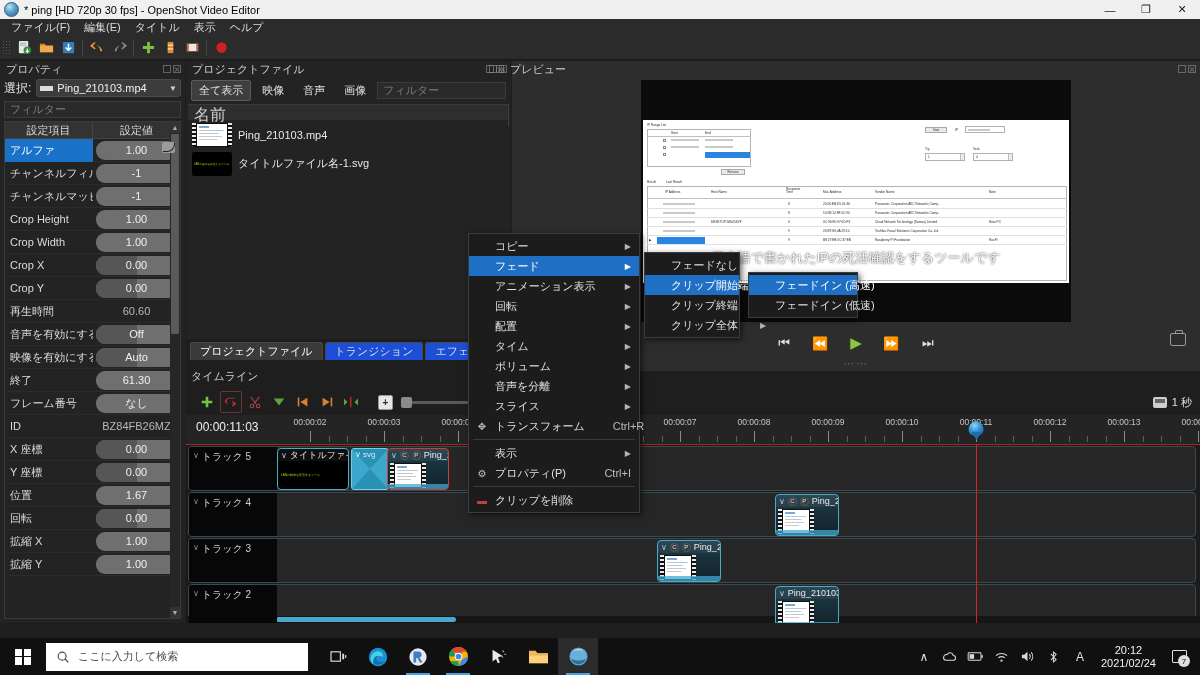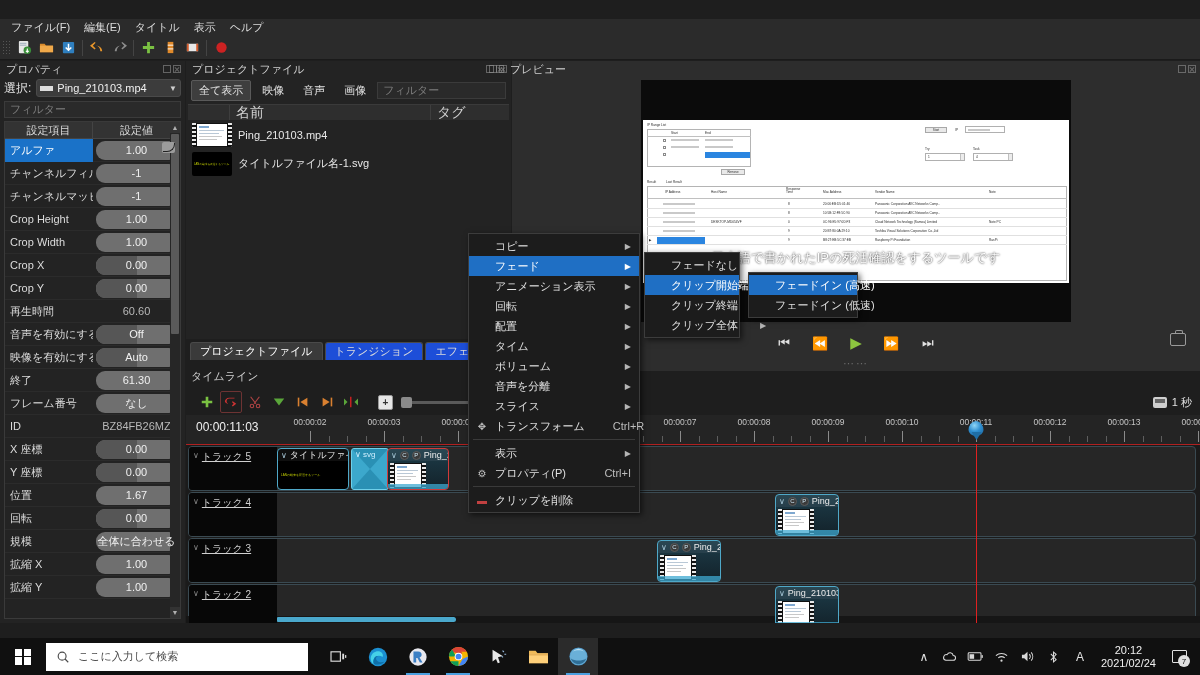--- a/index.html
+++ b/index.html
@@ -151,21 +151,21 @@
   .pf-filters { display: flex; align-items: center; gap: 3px; padding: 3px 5px; }
   .pf-tab {
     padding: 2px 7px; font-size: 11px; color: #e2e2e2; border: 1px solid transparent;
   }
   .pf-tab.active { background: #3e3e3e; border: 1px solid #5a5a5a; border-radius: 2px; }
   .pf-filter-in {
     flex: 1; height: 17px; background: #2a2a2a; border: 1px solid #3b3b3b;
     display: flex; align-items: center; padding: 0 5px; font-size: 11px; color: #7d7d7d;
   }
   .pf-list { margin: 0 2px; border-top: 1px solid #3a3a3a; }
-  .pf-head { display: flex; height: 15px; background: #2e2e2e; font-size: 14px; color: #d0d0d0; }
+  .pf-head { display: flex; height: 15px; background: #2e2e2e; font-size: 16px; color: #d0d0d0; flex-direction: column; }
   .pf-head .c0 { width: 42px; border-right: 1px solid #3e3e3e; }
   .pf-head .c1 { flex: 1; padding-left: 6px; border-right: 1px solid #3e3e3e; display: flex; align-items: center; }
   .pf-head .c2 { width: 78px; padding-left: 6px; display: flex; align-items: center; }
   .pf-row { display: flex; align-items: center; height: 29px; gap: 6px; padding-left: 4px; }
   .thumb-film {
     width: 40px; height: 24px; flex: none; position: relative; background: #111;
     border-radius: 1px; overflow: hidden;
   }
   .thumb-film .strip {
     position: absolute; top: 0; bottom: 0; width: 4px; background: #e8e8e8;
@@ -303,21 +303,21 @@
     position: relative; height: 45px; margin: 1px 4px 0 2px;
     border: 1px solid #3a4a52; border-radius: 4px; background: #262626;
     overflow: hidden;
   }
   .track-header {
     position: absolute; left: 0; top: 0; width: 88px; height: 100%;
     background: #070707; display: flex; align-items: flex-start; padding: 3px 0 0 4px; gap: 3px;
     z-index: 3;
   }
   .trk-caret { color: #8a8a8a; font-size: 8px; margin-top: 1px; }
-  .trk-name { font-size: 10px; color: #d0d0d0; text-decoration: underline; }
+  .trk-name { font-size: 10px; color: #d0d0d0; }
   .clip {
     position: absolute; top: 1px; height: 42px; border: 1px solid #4fa8c8; border-radius: 4px;
     background: linear-gradient(#1d3c49, #13222a); overflow: hidden; z-index: 4;
   }
   .clip.selected { border-color: #d03a3a; }
   .clip-bar {
     height: 12px; display: flex; align-items: center; gap: 3px; padding-left: 3px;
     background: rgba(255,255,255,.06);
   }
   .clip-bar .cv { color: #a8c8d8; font-size: 8px; }
@@ -400,20 +400,29 @@
   .notif-badge {
     position: absolute; right: 4px; bottom: 8px; width: 12px; height: 12px; border-radius: 50%;
     background: #e0e0e0; color: #101010; font-size: 8px; display: flex; align-items: center; justify-content: center;
   }
 </style>
 </head>
 <body>
 
 <div id="app">
 
+  <div class="titlebar">
+    <div class="title-icon"></div>
+    <div class="title-text">* ping [HD 720p 30 fps] - OpenShot Video Editor</div>
+    <div class="win-btns">
+      <div class="win-btn">—</div>
+      <div class="win-btn">❐</div>
+      <div class="win-btn close">✕</div>
+    </div>
+  </div>
 
   <div class="menubar">
     <div class="mi">ファイル(F)</div>
     <div class="mi">編集(E)</div>
     <div class="mi">タイトル</div>
     <div class="mi">表示</div>
     <div class="mi">ヘルプ</div>
   </div>
 
   <div class="toolbar">
@@ -622,28 +631,20 @@
               <div class="pill">
                 <span>1.67</span>
               </div>
             </div>
           </div>
           <div class="prow">
             <div class="pk">回転</div>
             <div class="pv">
               <div class="pill half">
                 <span>0.00</span>
-              </div>
-            </div>
-          </div>
-          <div class="prow">
-            <div class="pk">規模</div>
-            <div class="pv">
-              <div class="pill">
-                <span>全体に合わせる</span>
               </div>
             </div>
           </div>
           <div class="prow">
             <div class="pk">拡縮 X</div>
             <div class="pv">
               <div class="pill">
                 <span>1.00</span>
               </div>
             </div>

